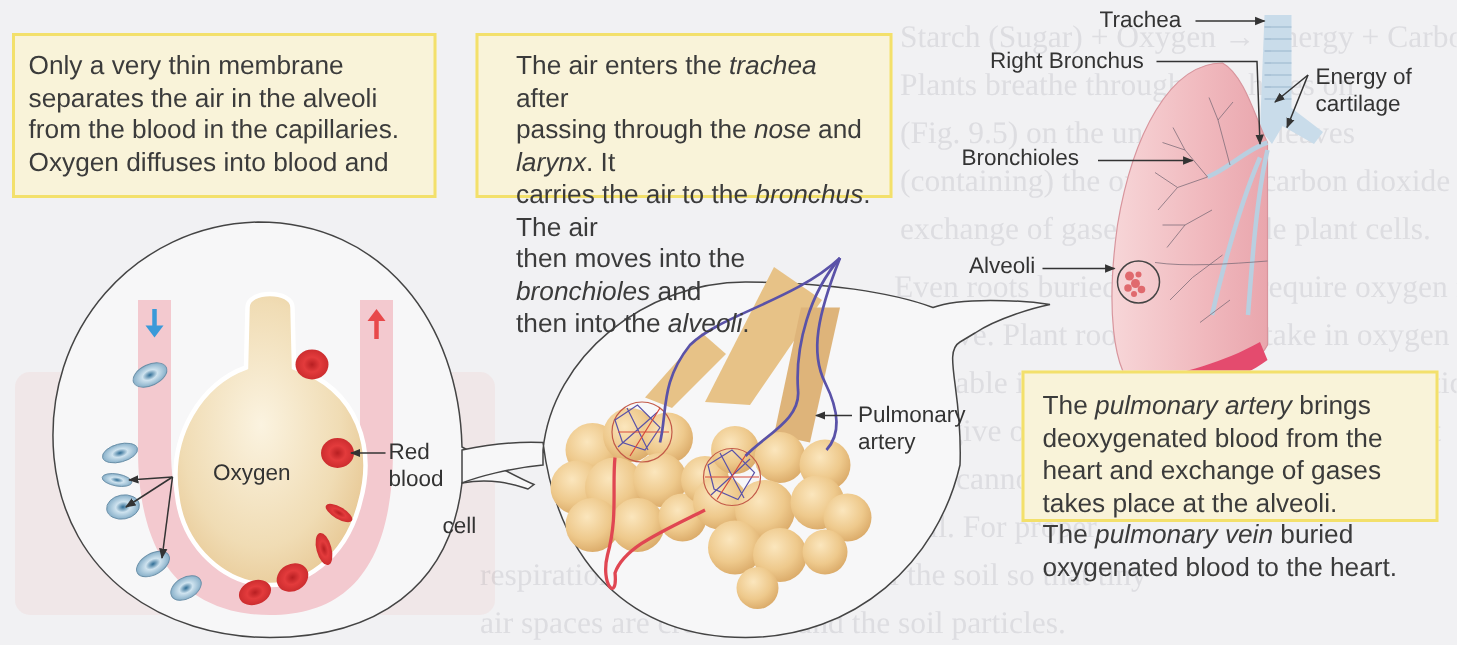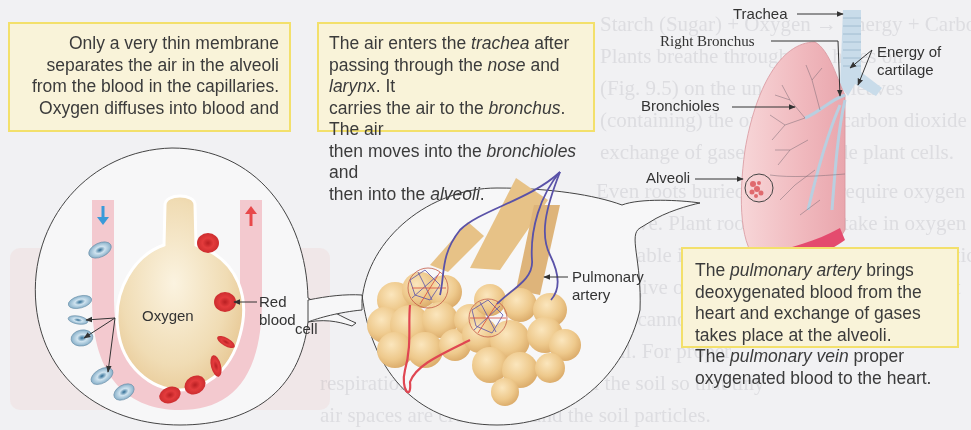--- a/index.html
+++ b/index.html
@@ -18,22 +18,22 @@
   .ghost-box {
     position: absolute; left: 10px; top: 248px; width: 320px; height: 162px;
     background: rgba(240,190,185,0.18); border-radius: 10px; pointer-events: none;
   }
   .callout {
     position: absolute; background: #f9f3d9; border: 2px solid #f3e06b;
     box-sizing: border-box; font-size: 17.5px; line-height: 21.5px; color: #3b3b3b;
     padding: 9px 10px 6px 10px;
   }
   .callout i { font-style: italic; }
-  #box-alveoli { left: 8px; top: 22px; width: 283px; height: 110px; padding-left: 9px; text-align: right; }
-  #box-trachea { left: 317px; top: 22px; width: 278px; height: 110px; padding-left: 10px; }
+  #box-alveoli { left: 8px; top: 22px; width: 283px; height: 110px; padding-left: 9px; }
+  #box-trachea { left: 317px; top: 22px; width: 278px; height: 110px; padding-left: 25px; }
   #box-pulmonary { left: 681px; top: 247px; width: 278px; height: 101px; padding: 11px 10px 6px 12px; }
   .label {
     position: absolute; font-size: 15px; line-height: 18px; color: #333;
     white-space: nowrap;
   }
   svg.art { position: absolute; left: 0; top: 0; }
 </style>
 </head>
 <body>
 
@@ -227,26 +227,26 @@
 
 <div class="callout" id="box-alveoli">
   <div>Only a very thin membrane</div>
   <div>separates the air in the alveoli</div>
   <div>from the blood in the capillaries.</div>
   <div>Oxygen diffuses into blood and</div>
 </div>
 
 <div class="callout" id="box-trachea"><span>The air enters the </span><i>trachea</i><span> after</span><br><span>passing through the </span><i>nose</i><span> and </span><i>larynx</i><span>. It</span><br><span>carries the air to the </span><i>bronchus</i><span>. The air</span><br><span>then moves into the </span><i>bronchioles</i><span> and</span><br><span>then into the </span><i>alveoli</i><span>.</span></div>
 
-<div class="callout" id="box-pulmonary"><span>The </span><i>pulmonary artery</i><span> brings</span><br><span>deoxygenated blood from the</span><br><span>heart and exchange of gases</span><br><span>takes place at the alveoli.</span><br><span>The </span><i>pulmonary vein</i><span> proper</span><br><span>oxygenated blood to the heart.</span></div>
+<div class="callout" id="box-pulmonary"><span>The </span><i>pulmonary artery</i><span> brings</span><br><span>deoxygenated blood from the</span><br><span>heart and exchange of gases</span><br><span>takes place at the alveoli.</span><br><span>The </span><i>pulmonary vein</i><span> buried</span><br><span>oxygenated blood to the heart.</span></div>
 
 <div class="label" style="left:733px; top:5px;">Trachea</div>
-<div class="label" style="left:660px; top:32px;font-family:Liberation Serif, serif;">Right Bronchus</div>
+<div class="label" style="left:660px; top:32px;">Right Bronchus</div>
 <div class="label" style="left:877px; top:43px;">Energy of</div>
 <div class="label" style="left:877px; top:61px;">cartilage</div>
 <div class="label" style="left:641px; top:97px;">Bronchioles</div>
 <div class="label" style="left:646px; top:169px;">Alveoli</div>
 <div class="label" style="left:572px; top:268px;">Pulmonary</div>
 <div class="label" style="left:572px; top:286px;">artery</div>
 <div class="label" style="left:103px; top:307px;margin-left:39px;">Oxygen</div>
 <div class="label" style="left:259px; top:293px;">Red</div>
 <div class="label" style="left:259px; top:311px;">blood</div>
-<div class="label" style="left:259px; top:320px;padding-left:36px;">cell</div>
+<div class="label" style="left:259px; top:342px;padding-left:36px;">cell</div>
 
 </body></html>

